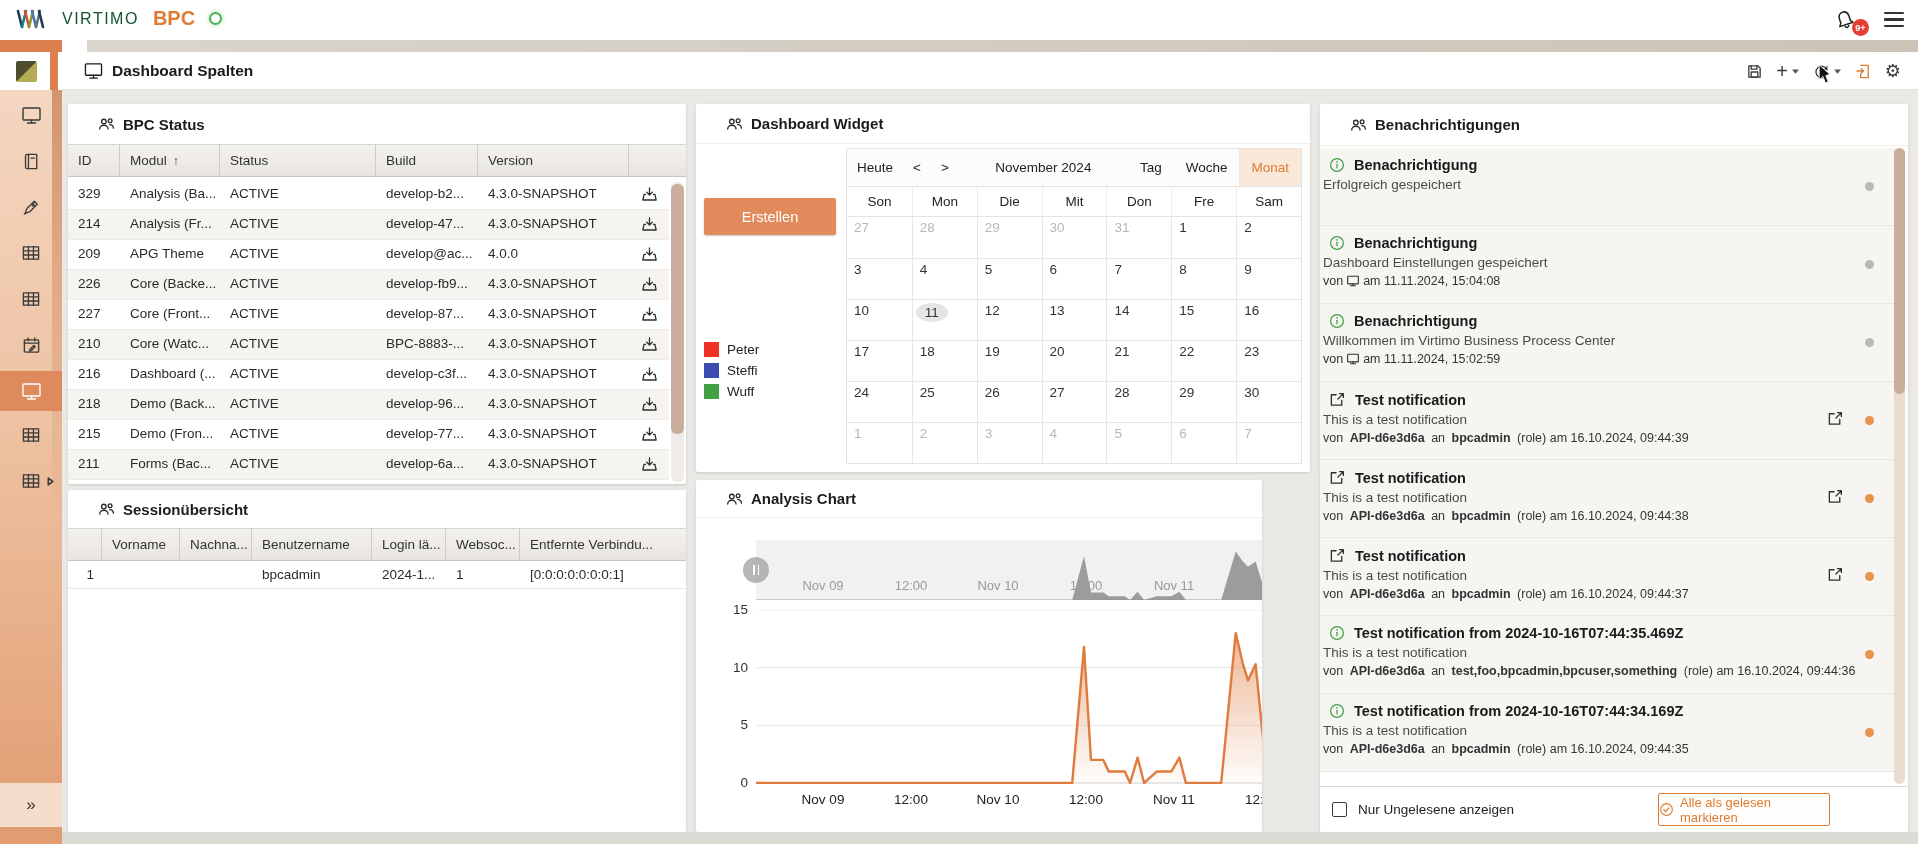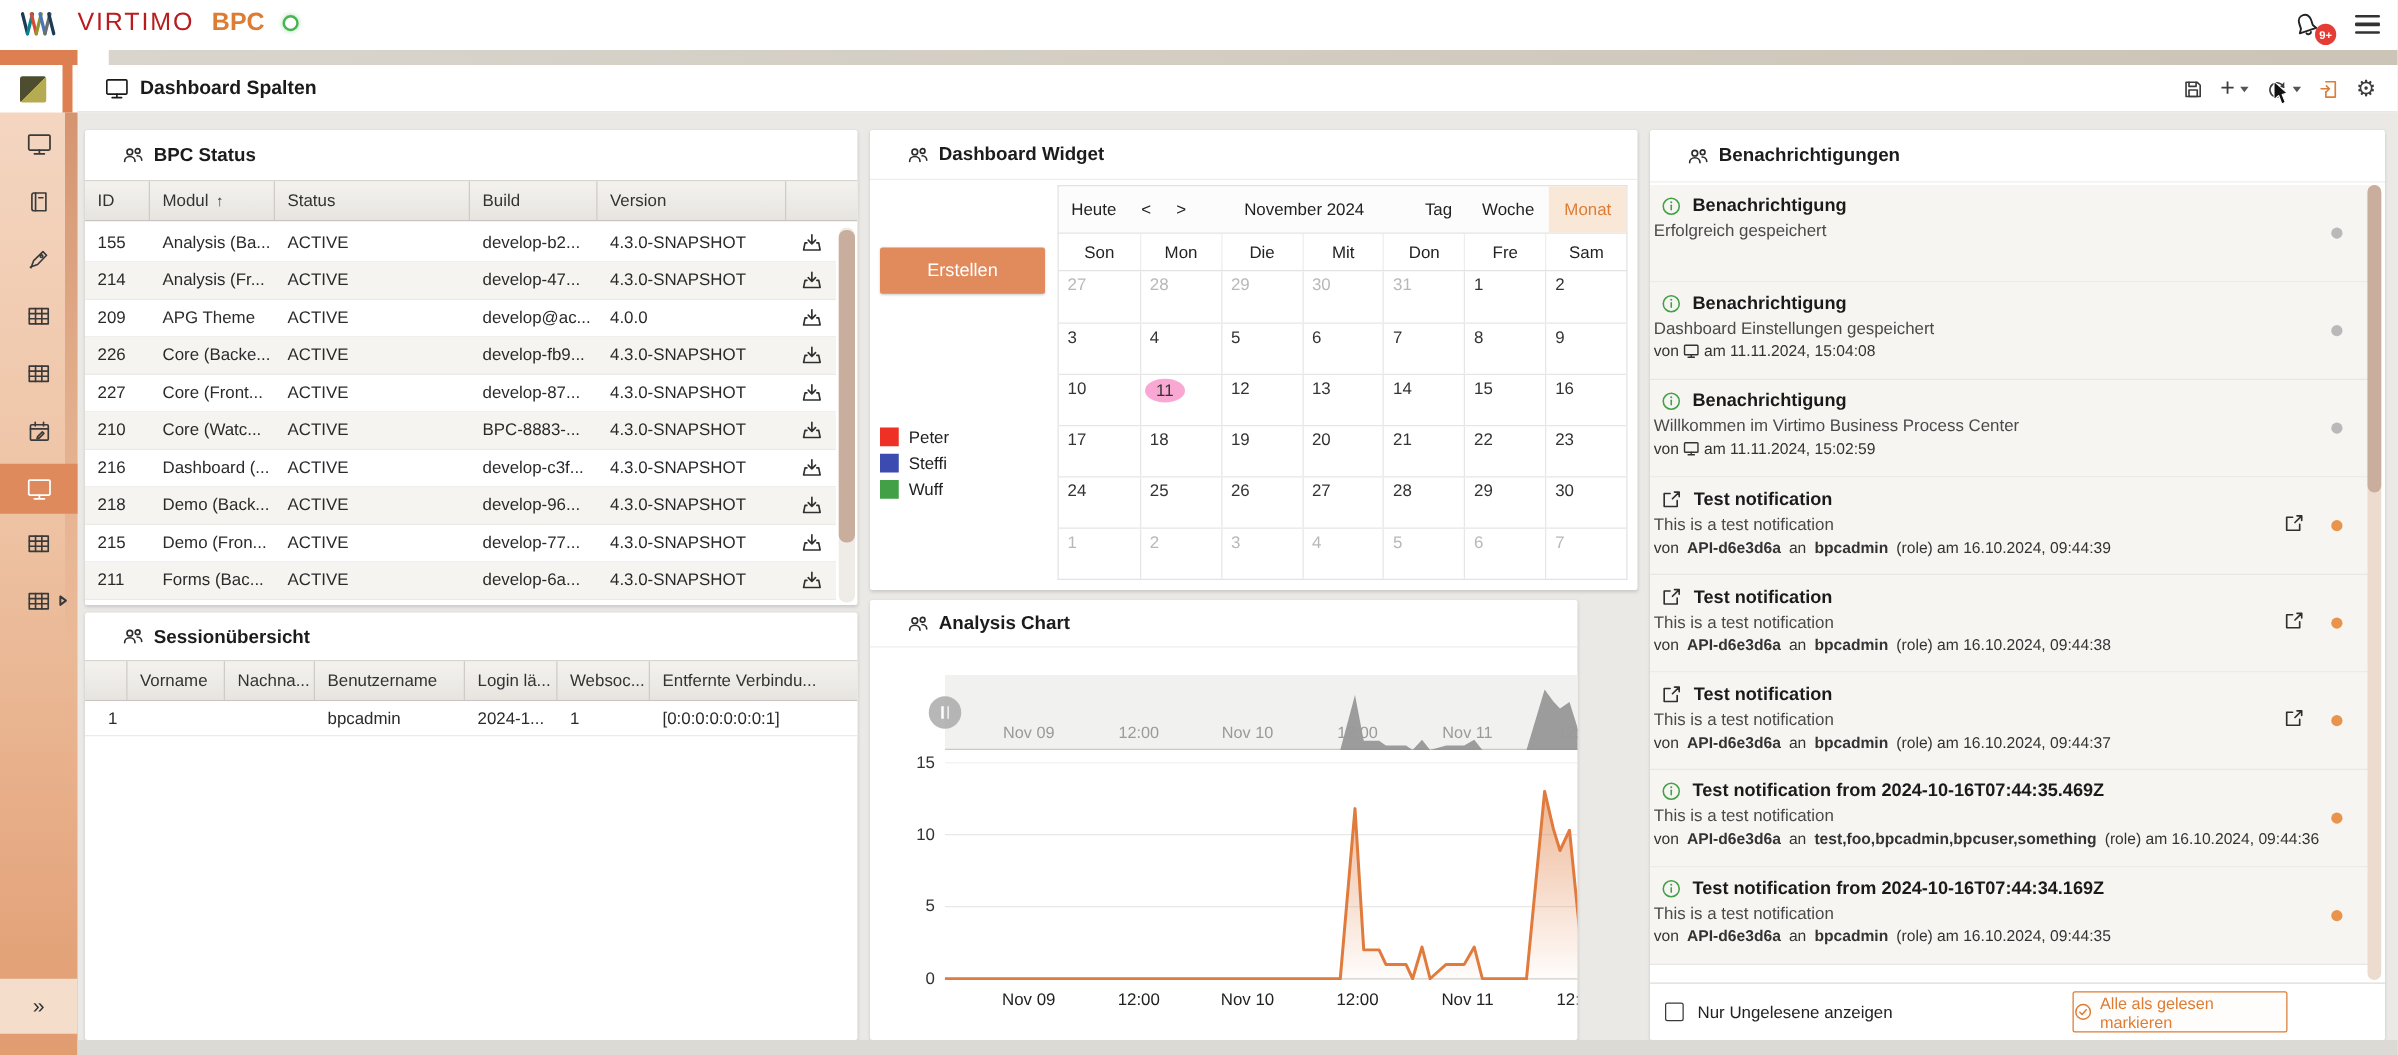--- a/index.html
+++ b/index.html
@@ -1,21 +1,21 @@
 <!DOCTYPE html>
 <html><head>
 <meta charset="utf-8">
 <style>
   * { margin:0; padding:0; box-sizing:border-box; }
   html,body { width:1918px; height:844px; overflow:hidden; background:#ebe9e5;
     font-family:"Liberation Sans", sans-serif; color:#222; }
   
   #topbar { position:absolute; left:0; top:0; width:1918px; height:40px; background:#fff; z-index:5; }
   #brand { position:absolute; left:14px; top:7px; display:flex; align-items:center; gap:14px; }
-  #brand-name { font-size:20px; letter-spacing:1.5px; color:#b91c1c; }
+  #brand-name { font-size:16px; letter-spacing:1.5px; color:#14532d; }
   #brand-product { font-size:20px; font-weight:600; color:#dd7c33; }
   #status-ring { width:13px; height:13px; border:2px solid #46b450; border-radius:50%; box-shadow:0 0 4px rgba(70,180,80,.5); }
   #bell-wrap { position:absolute; right:58px; top:9px; width:26px; height:24px; cursor:pointer; }
   #bell-badge { position:absolute; right:-9px; bottom:-3px; min-width:17px; height:17px; background:#e53c35; color:#fff;
     border-radius:9px; font-size:9px; font-weight:700; display:flex; align-items:center; justify-content:center; padding:0 2px; }
   #hamburger { position:absolute; right:14px; top:12px; width:20px; height:15px; display:flex; flex-direction:column; justify-content:space-between; cursor:pointer; }
   #hamburger div { height:2.4px; background:#333; border-radius:1px; }
   
   #tabstrip { position:absolute; left:0; top:40px; width:1918px; height:12px; background:#fff; }
   #tabstrip .orange { position:absolute; left:0; top:0; width:62px; height:12px; background:#dd7f50; }
@@ -69,21 +69,21 @@
   .cal-view.active { background:#f9e7d8; color:#dd7c33; }
   #cal-days { display:flex; border:1px solid #e3e3e3; border-bottom:none; }
   .cal-day-h { width:65.14px; text-align:center; padding:7px 0; font-size:13.5px; color:#222; border-left:1px solid #ededed; }
   .cal-day-h:first-child { border-left:none; }
   #cal-grid { border:1px solid #e3e3e3; }
   .cal-week { display:flex; height:41px; border-top:1px solid #e6e6e6; }
   .cal-week:first-child { border-top:none; }
   .cal-cell { width:65.14px; border-left:1px solid #e6e6e6; padding:3px 0 0 7px; font-size:13.5px; color:#333; cursor:pointer; }
   .cal-cell:first-child { border-left:none; }
   .cal-cell.muted { color:#b8b8b8; }
-  .today-pill { display:inline-block; min-width:32px; text-align:center; background:#f9a8d4; border-radius:50%; padding:2px 0; margin-left:-4px; }
+  .today-pill { display:inline-block; min-width:32px; text-align:center; background:#e5e5e5; border-radius:50%; padding:2px 0; margin-left:-4px; }
   
   #mini-strip { position:absolute; left:60px; top:60px; width:536px; height:60px; background:#f1f1f0; border-bottom:1px solid #c9c9c7; }
   .mini-label { position:absolute; top:38px; transform:translateX(-50%); font-size:13px; color:#9a9a9a; }
   .slider-handle { position:absolute; top:77px; width:26px; height:26px; border-radius:50%; background:rgba(170,170,170,.85);
     display:flex; align-items:center; justify-content:center; gap:3px; cursor:ew-resize; z-index:3; }
   .slider-handle i { display:block; width:1.6px; height:10px; background:#fff; }
   #main-plot { position:absolute; left:60px; top:130px; width:536px; height:174px; }
   .ylab { position:absolute; width:40px; text-align:right; font-size:13.5px; color:#333; left:12px; }
   .xlab { position:absolute; top:312px; transform:translateX(-50%); font-size:13.5px; color:#222; }
   
@@ -313,21 +313,21 @@
   <div class="thead" id="bpc-head">
       <div class="th c0">ID</div>
       <div class="th c1">Modul<span class="sort-arrow">↑</span></div>
       <div class="th c2">Status</div>
       <div class="th c3">Build</div>
       <div class="th c4">Version</div>
       <div class="th c5"></div>
     </div>
   <div id="bpc-rows">
       <div class="trow ">
-        <div class="td c0">155</div>
+        <div class="td c0">329</div>
         <div class="td c1">Analysis (Ba...</div>
         <div class="td c2">ACTIVE</div>
         <div class="td c3">develop-b2...</div>
         <div class="td c4">4.3.0-SNAPSHOT</div>
         <div class="td c5">
           <span class="ic dl-btn">
             <svg width="17" height="17" viewBox="0 0 18 18">
               <path d="M9 2v7.3M5.9 6.5L9 9.6l3.1-3.1"></path>
               <path d="M4.8 8.8H3.2L2 14.8h14l-1.2-6h-1.6"></path>
             </svg>

